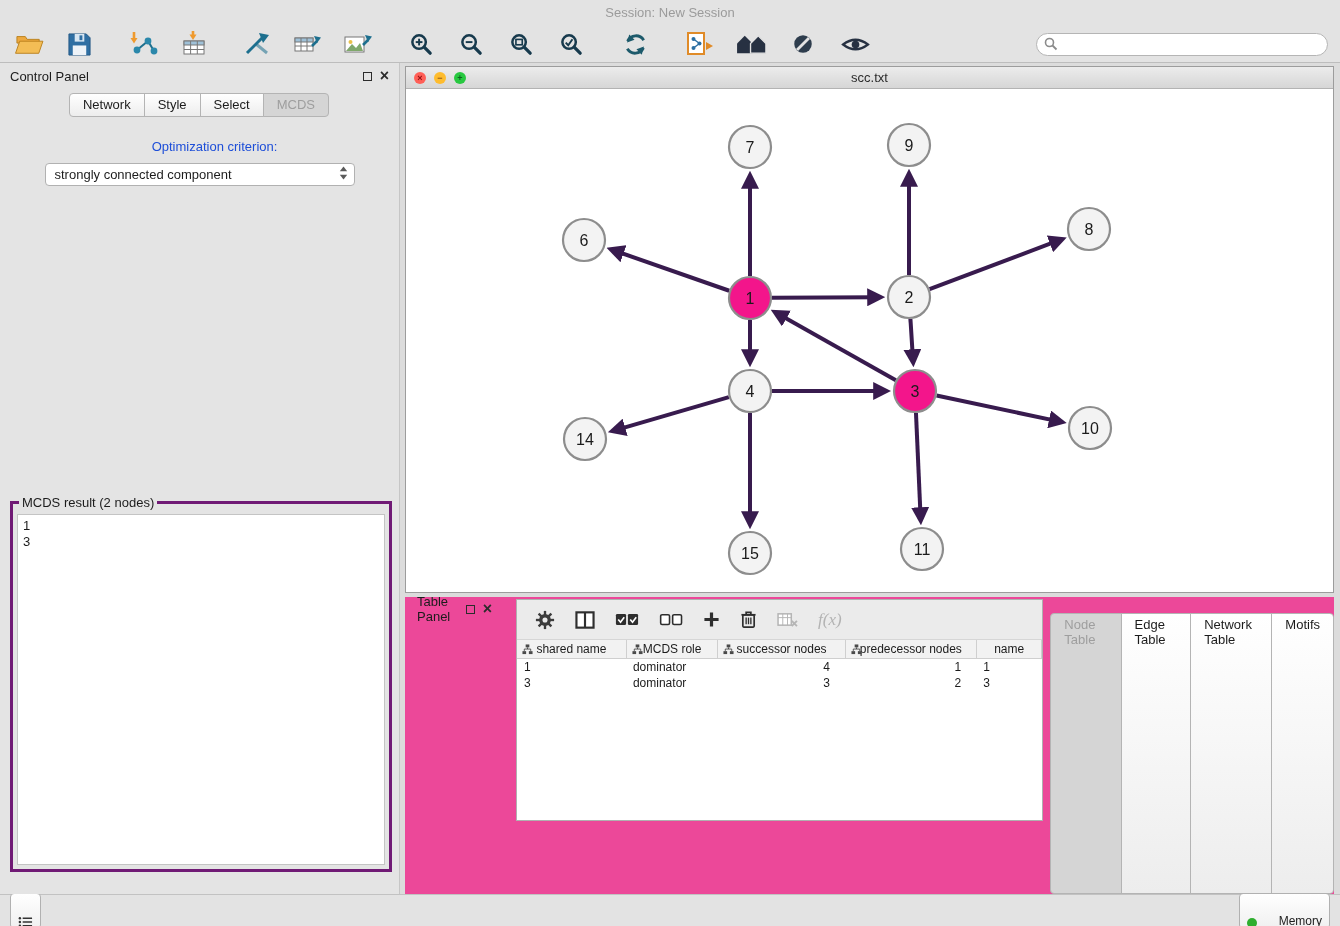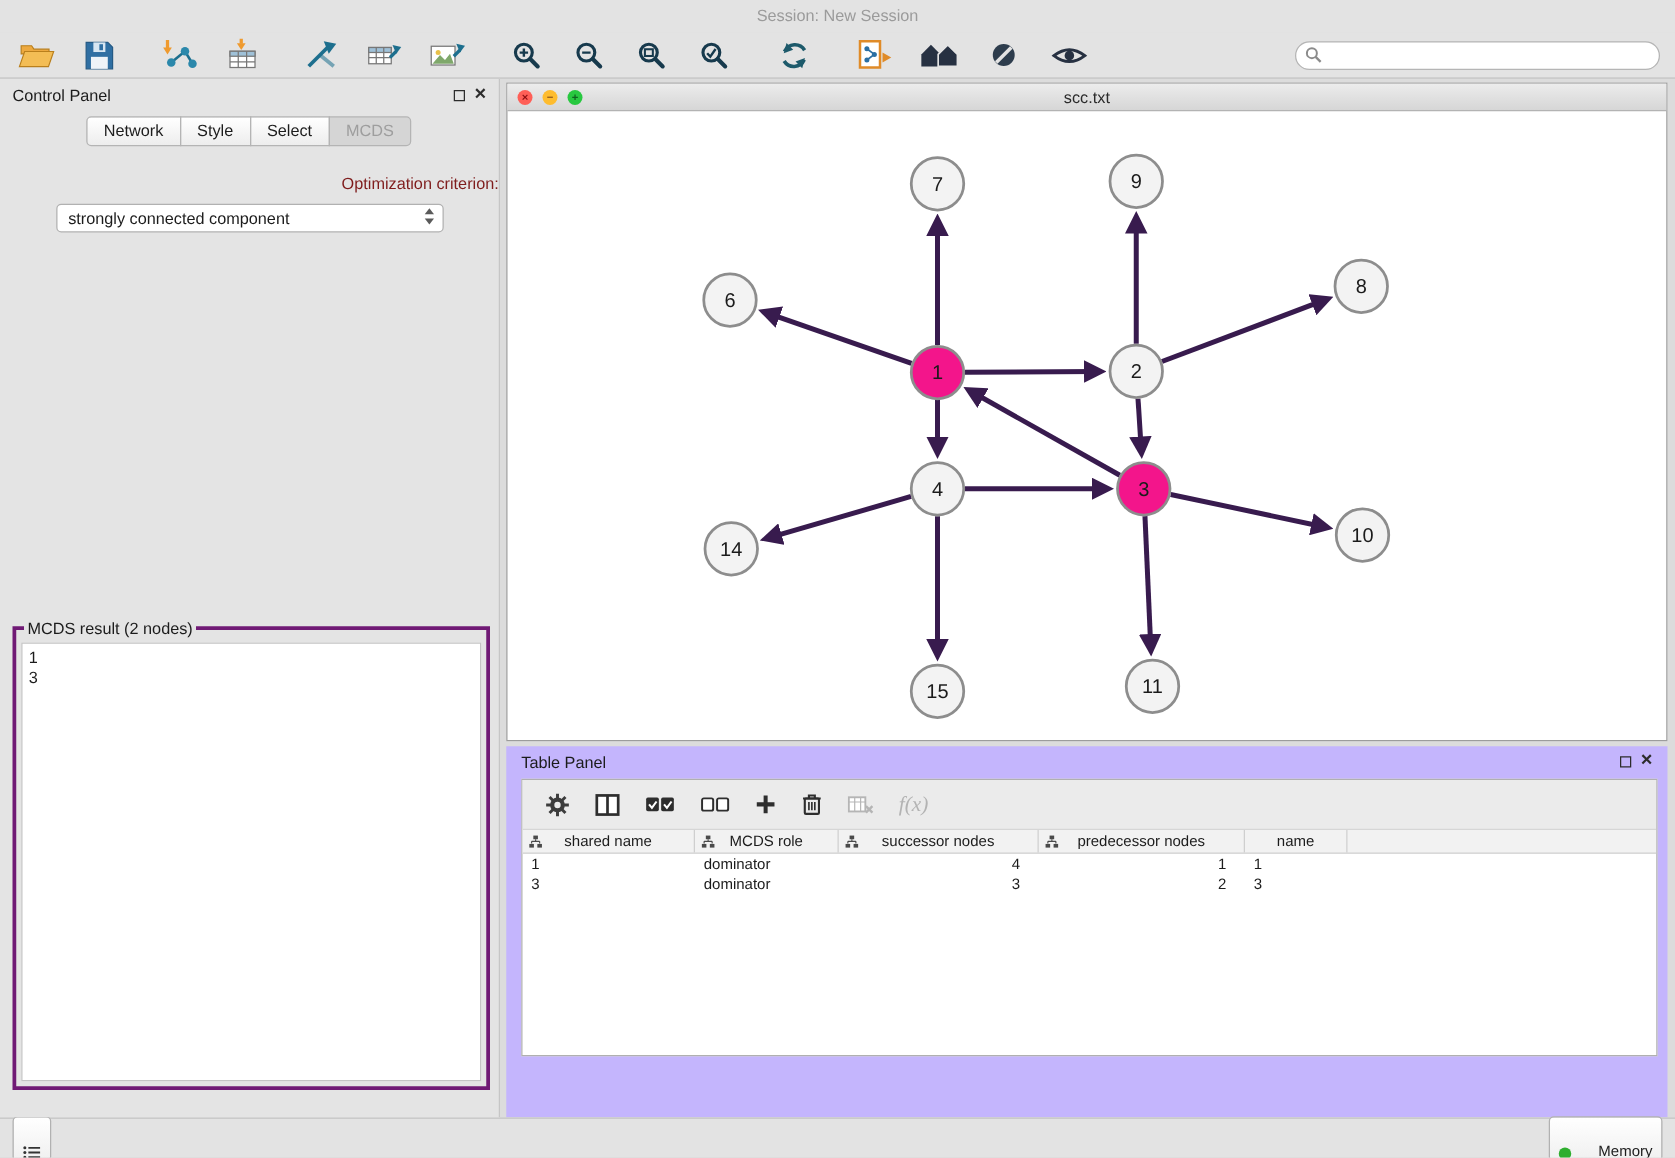--- a/index.html
+++ b/index.html
@@ -24,21 +24,21 @@
   .cp-header { height:26px; display:flex; align-items:center; padding:0 10px; font-size:13px; color:#1c1c1c; }
   .panel-header-icons { margin-left:auto; display:flex; align-items:center; gap:8px; }
   .float-icon { width:9px; height:9px; border:1.6px solid #2c2c2c; display:inline-block; }
   .close-icon { font-size:16px; font-weight:bold; color:#2c2c2c; line-height:10px; }
   .cp-tabs { display:flex; justify-content:center; margin-top:4px;text-align:center; }
   .tab { border:1px solid #b4b4b4; background:linear-gradient(#ffffff,#ededed); padding:3px 13px 4px; font-size:13px; color:#1c1c1c; margin-left:-1px; cursor:default; }
   .tab:first-child { border-radius:4px 0 0 4px; }
   .tab:last-child { border-radius:0 4px 4px 0; }
   .tab.active { background:#d5d5d5; color:#9e9e9e; }
   .cp-body { padding-top:22px; }
-  .opt-label { text-align:right; font-size:13px; color:#7f1d1d;margin-left:30px; }
+  .opt-label { text-align:center; font-size:13px; color:#1d4ed8;margin-left:30px; }
   .select-box { width:310px; height:23px; margin:9px auto 0; background:#fff; border:1px solid #b1b1b1; border-radius:4px; display:flex; align-items:center; padding:0 6px 0 9px; font-size:13px; color:#1c1c1c; }
   .select-box .stepper { margin-left:auto; }
   .cp-buttons { display:flex; justify-content:center; gap:14px; margin-top:11px; }
   .btn { background:linear-gradient(#ffffff,#f1f1f1); border:1px solid #b1b1b1; border-radius:4px; padding:3px 13px 4px; font-size:13px; color:#1c1c1c; cursor:default; }
   .result-fieldset { position:absolute; left:10px; right:7px; top:432px; height:377px; border:3px solid #701a75; background:transparent; padding:4px; }
   .result-fieldset legend { font-size:13px; color:#1c1c1c; padding:0 3px; margin-left:2px; }
   .result-inner { width:100%; height:100%; background:#fff; border:1px solid #c4c4c4; padding:3px 5px; font-size:13px; line-height:16px; color:#1c1c1c; overflow:hidden; }
 
   
   .right { flex:1; display:flex; flex-direction:column; padding:3px 6px 0 5px; overflow:hidden; }
@@ -46,21 +46,21 @@
   .nw-titlebar { height:22px; background:linear-gradient(#ececec,#d6d6d6); border-bottom:1px solid #b3b3b3; position:relative; display:flex; align-items:center; justify-content:center; font-size:13px; color:#2b2b2b; }
   .traffic { position:absolute; left:8px; top:5px; display:flex; gap:8px; }
   .tl { width:12px; height:12px; border-radius:50%; display:flex; align-items:center; justify-content:center; font-size:9px; font-weight:bold; cursor:default; }
   .tl-red { background:#ff5f57; color:#8c0d10; }
   .tl-yellow { background:#febc2e; color:#90591b; }
   .tl-green { background:#28c840; color:#0e6420; }
   .nw-canvas { flex:1; }
   .nw-canvas svg { display:block; }
 
   
-  .table-panel { flex:1; margin-top:4px; background:#c4b5fd; display:flex; flex-direction:column; overflow:hidden; }
+  .table-panel { flex:1; margin-top:4px; background:#ec4899; display:flex; flex-direction:row; overflow:hidden; }
   .tp-header { height:24px; display:flex; align-items:center; padding:0 12px; font-size:13px; color:#1c1c1c; }
   .table-box { margin:2px 8px 0 12px; height:222px; border:1px solid #b0b0b0; background:#fff; display:flex; flex-direction:column; overflow:hidden; }
   .tp-toolbar { height:40px; background:#ebebeb; border-bottom:1px solid #d6d6d6; display:flex; align-items:center; gap:20px; padding-left:18px; }
   .tp-toolbar .tpi { display:flex; align-items:center; justify-content:center; cursor:default; }
   .fx-label { font-family:"Liberation Serif","DejaVu Serif",serif; font-style:italic; font-size:17px; color:#b3b3b3; }
   .thead { display:flex; height:19px; background:#f2f2f2; border-bottom:1px solid #cfcfcf; }
   .th { position:relative; display:flex; align-items:center; justify-content:center; font-size:12px; color:#1c1c1c; border-right:1px solid #cfcfcf; }
   .th .colfn { position:absolute; left:5px; top:4px; }
   .trow { display:flex; height:16px; align-items:center; font-size:12px; color:#1c1c1c; }
   .td { padding:0 7px; overflow:hidden; white-space:nowrap; }
@@ -456,20 +456,26 @@
             <span class="td c4">1</span>
           </div>
           <div class="trow">
             <span class="td c0">3</span>
             <span class="td c1">dominator</span>
             <span class="td c2 num">3</span>
             <span class="td c3 num">2</span>
             <span class="td c4">3</span>
           </div>
         </div>
+        <div class="tp-tabs">
+          <span class="tab active">Node Table</span>
+          <span class="tab">Edge Table</span>
+          <span class="tab">Network Table</span>
+          <span class="tab">Motifs</span>
+        </div>
       </div>
     </div>
   </div>
 
   <div class="statusbar">
     <span class="sb-btn">
       <svg width="15" height="12" viewBox="0 0 16 12">
         <circle cx="2" cy="2" r="1.3" fill="#333"></circle>
           <line x1="5" y1="2" x2="15" y2="2" stroke="#333" stroke-width="1.6"></line>
         <circle cx="2" cy="6" r="1.3" fill="#333"></circle>

